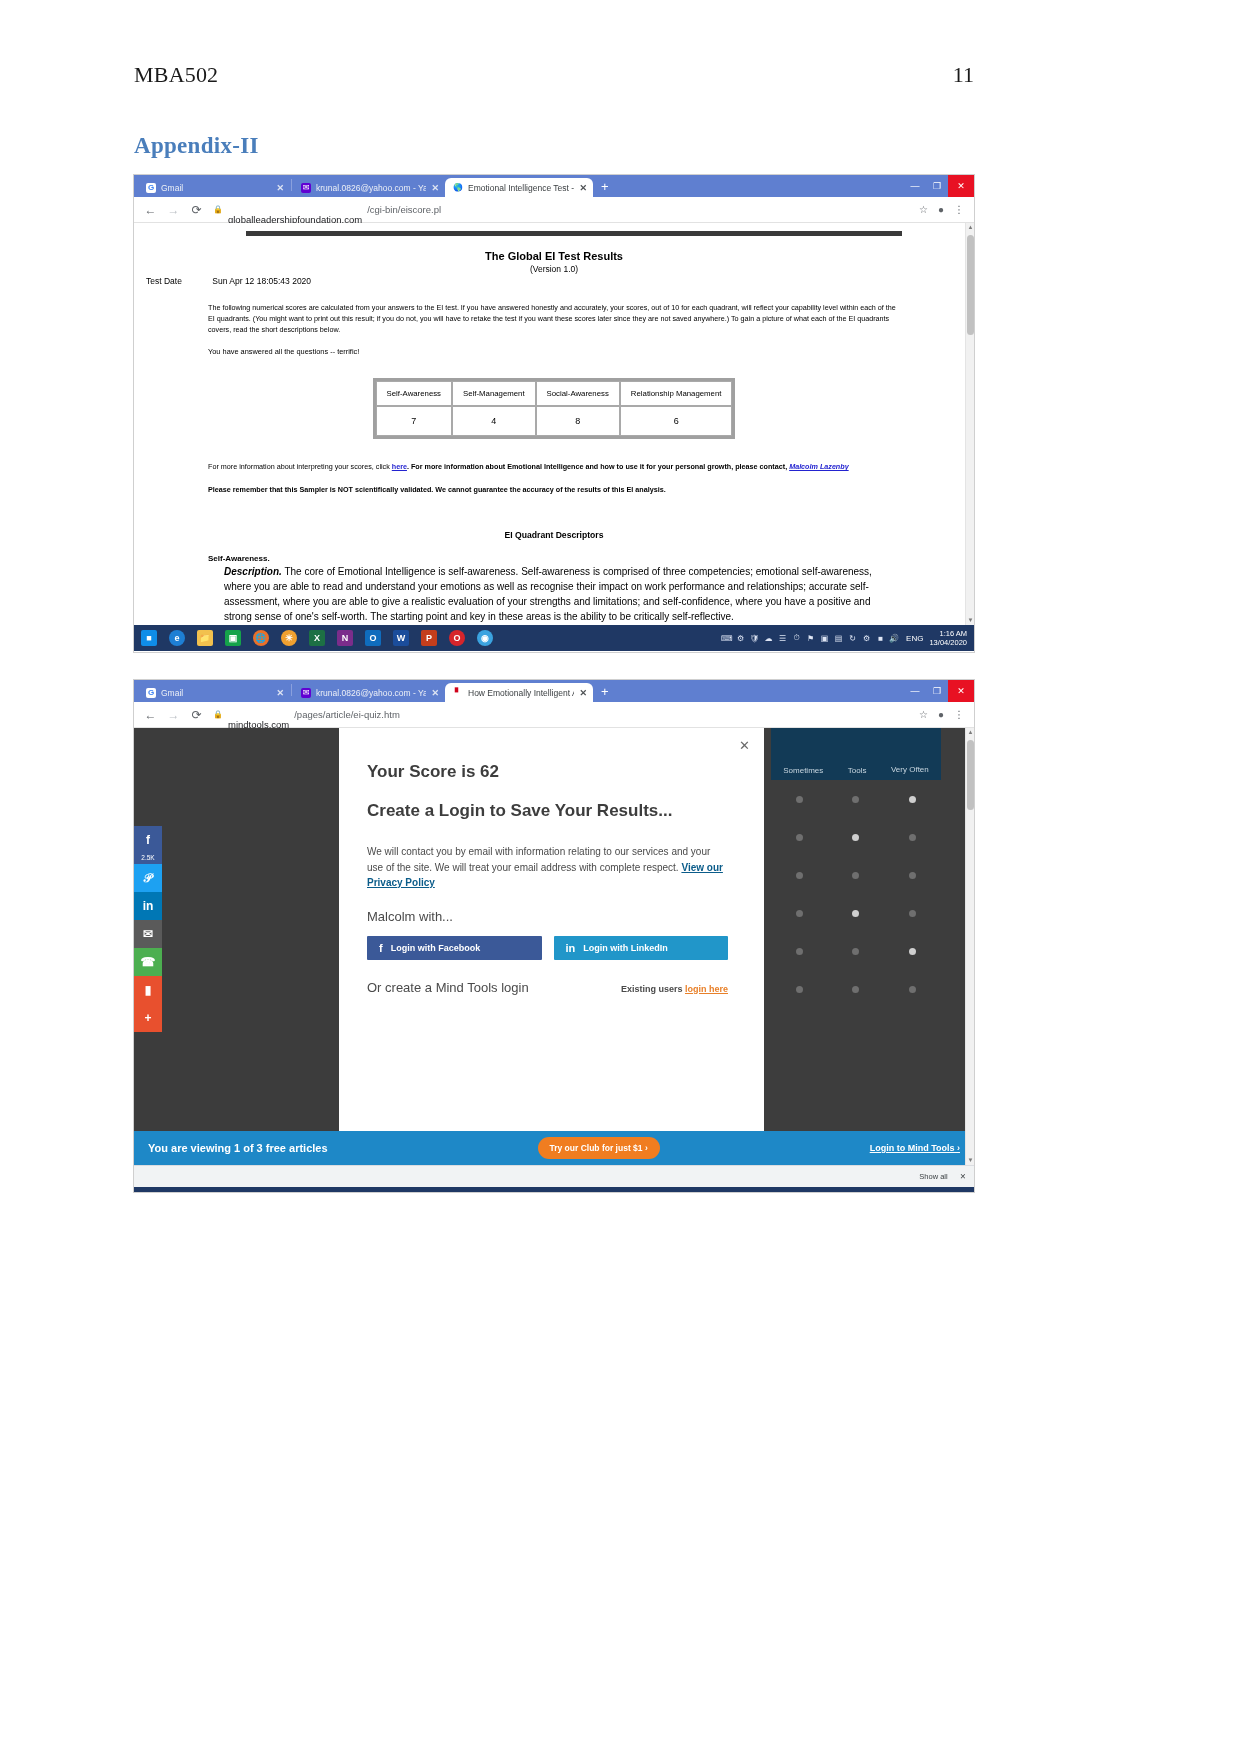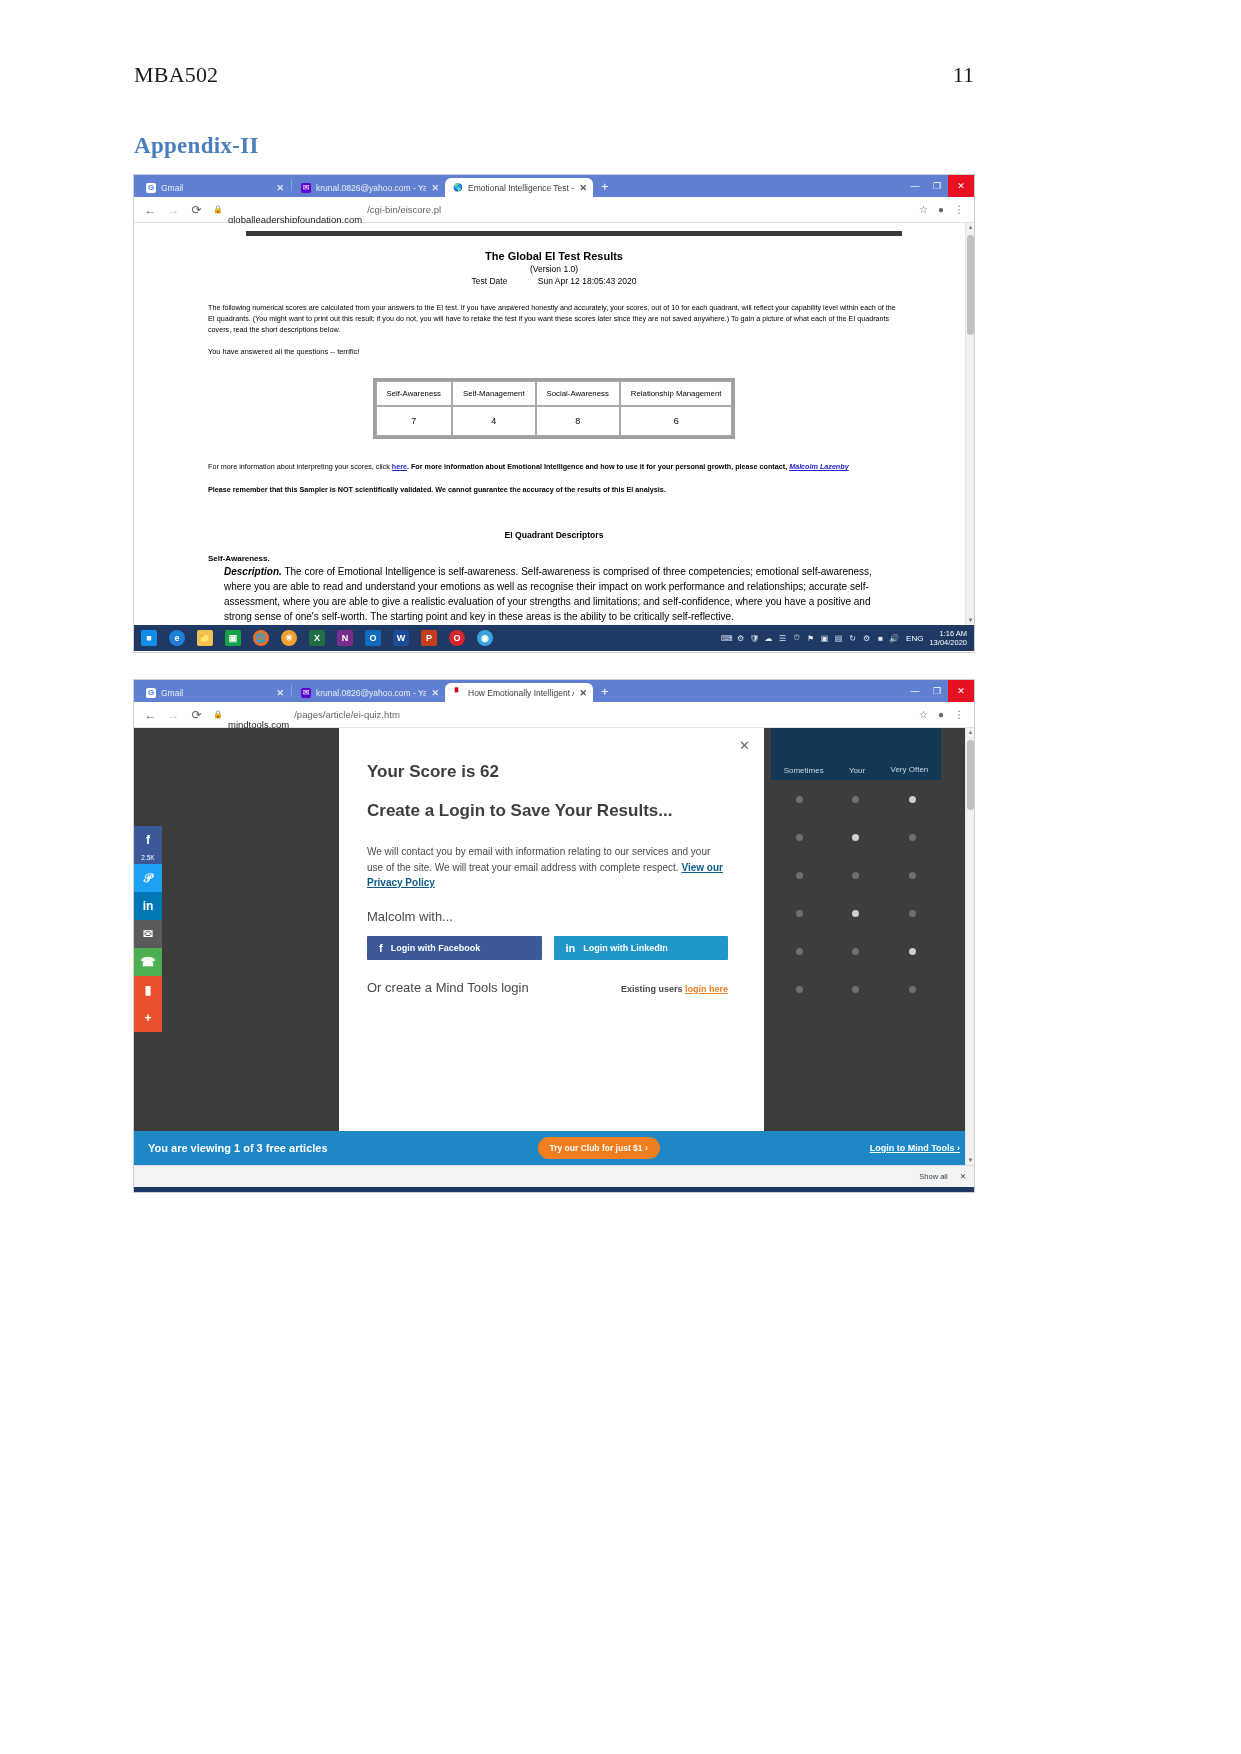--- a/index.html
+++ b/index.html
@@ -113,21 +113,21 @@
   }
   .tray .tico { color:#dfe6f5; font-size:8px; width:11px; text-align:center; }
   .tray .lang { color:#fff; font-size:8px; margin:0 3px; }
   .clock { color:#fff; font-size:7.5px; line-height:9px; text-align:right; padding-right:3px; }
 
   
   .gl-page { padding: 6px 12px 0 12px; font-family: "Liberation Sans", sans-serif; color:#000; }
   .gl-topbar { height:5px; background:#3a3a3a; margin: 2px 60px 14px 100px; }
   .gl-title { text-align:center; font-weight:bold; font-size:11px; margin-bottom:2px; }
   .gl-version { text-align:center; font-size:8.5px; margin-bottom:2px; }
-  .gl-testdate { text-align:center; font-size:8.5px; }
+  .gl-testdate { text-align:left; font-size:8.5px; }
   .gl-testdate .lbl { margin-right:28px; }
   .gl-para { font-size:7.2px; line-height:1.55; margin: 16px 62px 0 62px; text-align:left; }
   .gl-answered { font-size:7.4px; margin: 12px 62px 0 62px; }
 
   .score-table-wrap { display:flex; justify-content:center; margin-top: 22px; }
   .score-table {
     border-collapse: separate; border-spacing: 0;
     border: 3px solid #a0a0a0; background:#fff;
   }
   .score-table td {
@@ -434,21 +434,21 @@
     <span class="ubicon">●</span>
     <span class="ubicon">⋮</span>
   </div>
 
   <div class="viewport mt-viewport" style="height:437px;">
     <div class="mt-quizbg"></div>
     <div class="mt-darkcol"></div>
 
     <div class="mt-headerband">
       <span>Sometimes</span>
-      <span>Your</span>
+      <span>Tools</span>
       <span style="text-align:center;line-height:1.1;">Very Often</span>
     </div>
 
     <div class="mt-grid">
       <div class="mt-gridrow">
         <span class="mt-dot"></span>
         <span class="mt-dot"></span>
         <span class="mt-dot on"></span>
       </div>
       <div class="mt-gridrow">

